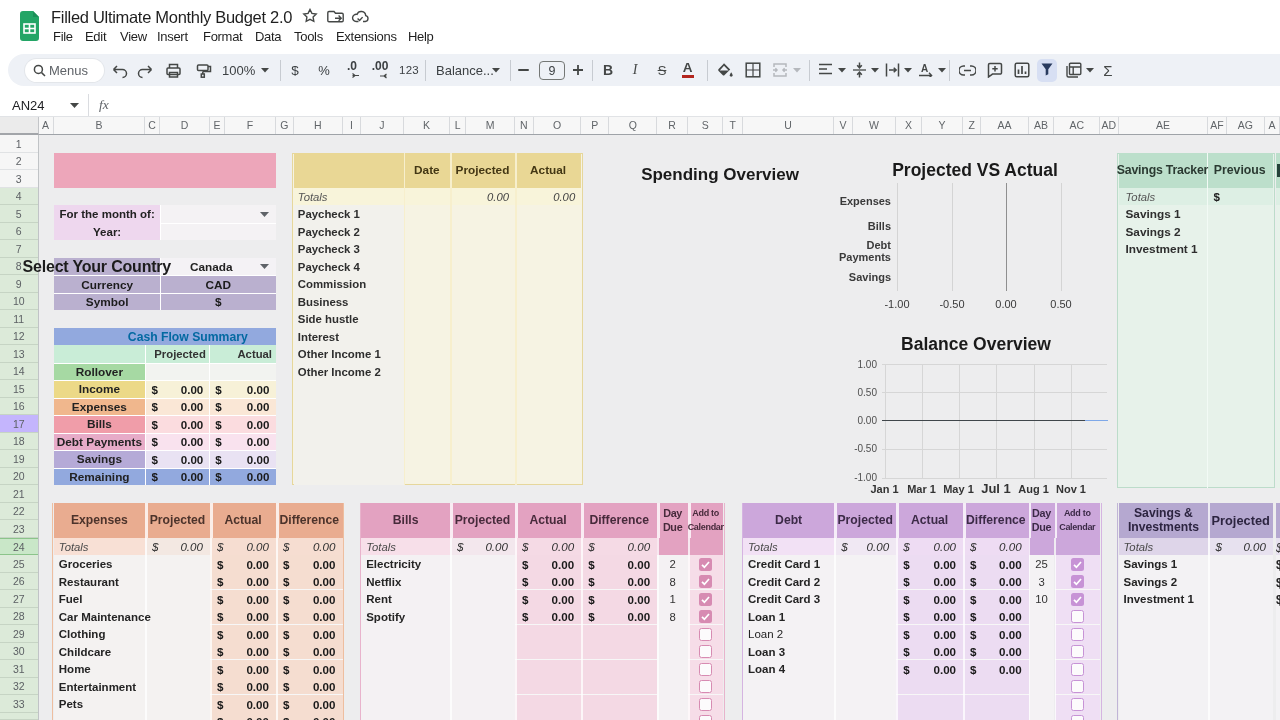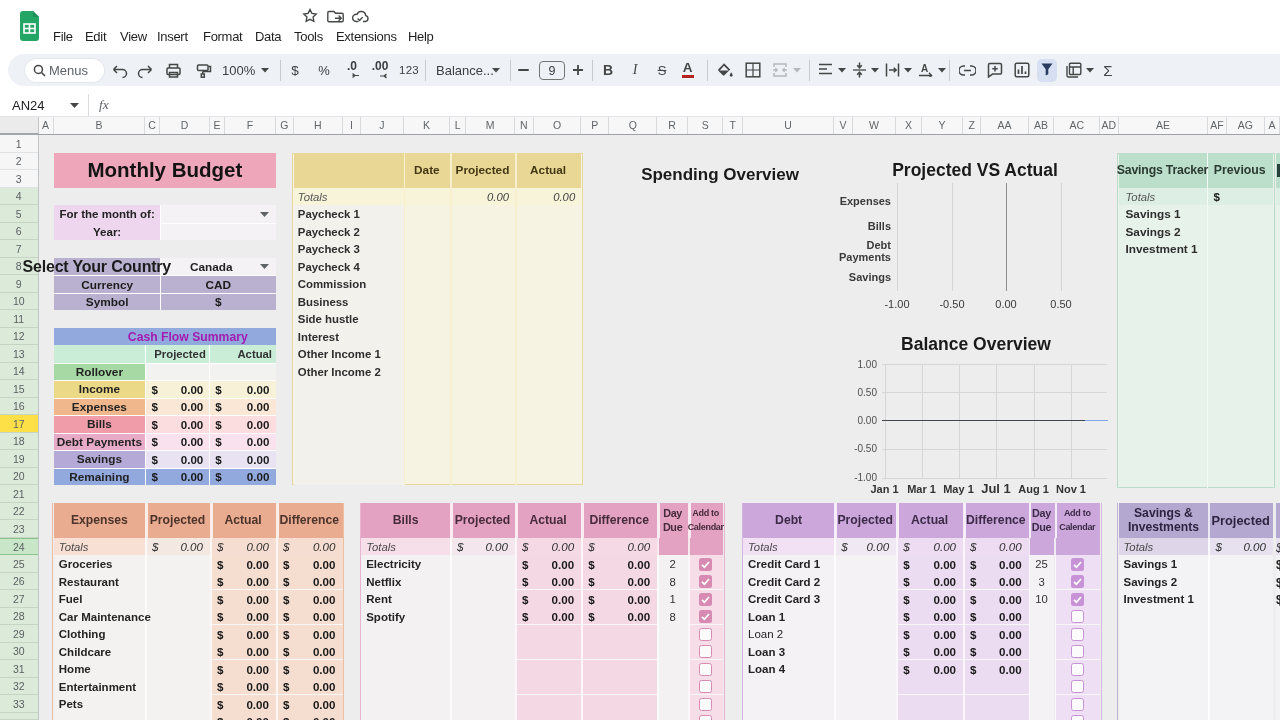--- a/index.html
+++ b/index.html
@@ -13,20 +13,21 @@
 <div style="left:0.0px;top:0.0px;width:1280.0px;height:117.0px;background:#ffffff;"></div>
 <div style="left:20px;top:11px;width:19px;height:30px;">
 <svg width="19" height="30" viewBox="0 0 19 30">
 <path d="M2 0 H13 L19 6 V27 a3 3 0 0 1 -3 3 H3 a3 3 0 0 1 -3 -3 V3 a3 3 0 0 1 3 -3 Z" fill="#23a566"></path>
 <path d="M13 0 L19 6 H13 Z" fill="#1c8f59"></path>
 <rect x="4" y="13" width="11" height="9" fill="none" stroke="#fff" stroke-width="1.6"></rect>
 <line x1="4" y1="17.5" x2="15" y2="17.5" stroke="#fff" stroke-width="1.6"></line>
 <line x1="9.5" y1="13" x2="9.5" y2="22" stroke="#fff" stroke-width="1.6"></line>
 </svg>
     </div>
+<div style="left:51.0px;top:6.0px;width:400.0px;height:22.0px;font-size:16.5px;letter-spacing:-0.3px;color:#1f1f1f;display:flex;align-items:center;">Filled Ultimate Monthly Budget 2.0</div>
 <div style="left:302px;top:8px;width:70px;height:17px;">
 <svg width="70" height="17" viewBox="0 0 70 17" fill="none" stroke="#444746" stroke-width="1.4">
 <path d="M8 1.5 l1.9 3.9 4.3.6 -3.1 3 .7 4.3 -3.8-2 -3.8 2 .7-4.3 -3.1-3 4.3-.6 Z"></path>
 <path d="M27 3.5 h5 l1.5 1.8 h6.5 a1.2 1.2 0 0 1 1.2 1.2 v6 a1.2 1.2 0 0 1 -1.2 1.2 h-13 a1.2 1.2 0 0 1 -1.2 -1.2 v-7.8 a1.2 1.2 0 0 1 1.2-1.2 Z"></path>
 <path d="M33 10.2 h6 M36.6 7.6 l2.6 2.6 -2.6 2.6"></path>
 <path d="M56.5 13.5 h-2.3 a3.6 3.6 0 1 1 .8-7.1 a4.5 4.5 0 0 1 8.7 1.2 a3 3 0 0 1 -.4 5.9 h-2.3"></path>
 <path d="M55.6 10.5 l2 2 3-3.4"></path>
 </svg>
     </div>
 <div style="left:53.0px;top:28.0px;width:19.0px;height:17.0px;font-size:13px;letter-spacing:-0.3px;color:#1f1f1f;display:flex;align-items:center;">File</div>
@@ -259,40 +260,39 @@
 <div style="left:0.0px;top:240.4px;width:37.5px;height:17.5px;background:#dcead9;border-bottom:1px solid #c6d4c4;color:#5c6064;font-size:10.5px;display:flex;align-items:center;justify-content:center;">7</div>
 <div style="left:0.0px;top:257.9px;width:37.5px;height:17.5px;background:#dcead9;border-bottom:1px solid #c6d4c4;color:#5c6064;font-size:10.5px;display:flex;align-items:center;justify-content:center;">8</div>
 <div style="left:0.0px;top:275.4px;width:37.5px;height:17.5px;background:#dcead9;border-bottom:1px solid #c6d4c4;color:#5c6064;font-size:10.5px;display:flex;align-items:center;justify-content:center;">9</div>
 <div style="left:0.0px;top:292.9px;width:37.5px;height:17.5px;background:#dcead9;border-bottom:1px solid #c6d4c4;color:#5c6064;font-size:10.5px;display:flex;align-items:center;justify-content:center;">10</div>
 <div style="left:0.0px;top:310.4px;width:37.5px;height:17.5px;background:#dcead9;border-bottom:1px solid #c6d4c4;color:#5c6064;font-size:10.5px;display:flex;align-items:center;justify-content:center;">11</div>
 <div style="left:0.0px;top:327.9px;width:37.5px;height:17.5px;background:#dcead9;border-bottom:1px solid #c6d4c4;color:#5c6064;font-size:10.5px;display:flex;align-items:center;justify-content:center;">12</div>
 <div style="left:0.0px;top:345.4px;width:37.5px;height:17.5px;background:#dcead9;border-bottom:1px solid #c6d4c4;color:#5c6064;font-size:10.5px;display:flex;align-items:center;justify-content:center;">13</div>
 <div style="left:0.0px;top:362.9px;width:37.5px;height:17.5px;background:#dcead9;border-bottom:1px solid #c6d4c4;color:#5c6064;font-size:10.5px;display:flex;align-items:center;justify-content:center;">14</div>
 <div style="left:0.0px;top:380.4px;width:37.5px;height:17.5px;background:#dcead9;border-bottom:1px solid #c6d4c4;color:#5c6064;font-size:10.5px;display:flex;align-items:center;justify-content:center;">15</div>
 <div style="left:0.0px;top:397.9px;width:37.5px;height:17.5px;background:#dcead9;border-bottom:1px solid #c6d4c4;color:#5c6064;font-size:10.5px;display:flex;align-items:center;justify-content:center;">16</div>
-<div style="left:0.0px;top:415.4px;width:37.5px;height:17.5px;background:#fde047;border-bottom:1px solid #c6d4c4;color:#5c6064;font-size:10.5px;display:flex;align-items:center;justify-content:center;">17</div>
+<div style="left:0.0px;top:415.4px;width:37.5px;height:17.5px;background:#c4b5fd;border-bottom:1px solid #c6d4c4;color:#5c6064;font-size:10.5px;display:flex;align-items:center;justify-content:center;">17</div>
 <div style="left:0.0px;top:432.9px;width:37.5px;height:17.5px;background:#dcead9;border-bottom:1px solid #c6d4c4;color:#5c6064;font-size:10.5px;display:flex;align-items:center;justify-content:center;">18</div>
 <div style="left:0.0px;top:450.4px;width:37.5px;height:17.5px;background:#dcead9;border-bottom:1px solid #c6d4c4;color:#5c6064;font-size:10.5px;display:flex;align-items:center;justify-content:center;">19</div>
 <div style="left:0.0px;top:467.9px;width:37.5px;height:17.5px;background:#dcead9;border-bottom:1px solid #c6d4c4;color:#5c6064;font-size:10.5px;display:flex;align-items:center;justify-content:center;">20</div>
 <div style="left:0.0px;top:485.4px;width:37.5px;height:17.5px;background:#dcead9;border-bottom:1px solid #c6d4c4;color:#5c6064;font-size:10.5px;display:flex;align-items:center;justify-content:center;">21</div>
 <div style="left:0.0px;top:502.9px;width:37.5px;height:17.5px;background:#dcead9;border-bottom:1px solid #c6d4c4;color:#5c6064;font-size:10.5px;display:flex;align-items:center;justify-content:center;">22</div>
 <div style="left:0.0px;top:520.4px;width:37.5px;height:17.5px;background:#dcead9;border-bottom:1px solid #c6d4c4;color:#5c6064;font-size:10.5px;display:flex;align-items:center;justify-content:center;">23</div>
 <div style="left:0.0px;top:537.9px;width:37.5px;height:17.5px;background:#c9e7c8;border-bottom:1px solid #c6d4c4;border-top:1px solid #8bc48a;border-bottom:1px solid #8bc48a;color:#5c6064;font-size:10.5px;display:flex;align-items:center;justify-content:center;">24</div>
 <div style="left:0.0px;top:555.4px;width:37.5px;height:17.5px;background:#dcead9;border-bottom:1px solid #c6d4c4;color:#5c6064;font-size:10.5px;display:flex;align-items:center;justify-content:center;">25</div>
 <div style="left:0.0px;top:572.9px;width:37.5px;height:17.5px;background:#dcead9;border-bottom:1px solid #c6d4c4;color:#5c6064;font-size:10.5px;display:flex;align-items:center;justify-content:center;">26</div>
 <div style="left:0.0px;top:590.4px;width:37.5px;height:17.5px;background:#dcead9;border-bottom:1px solid #c6d4c4;color:#5c6064;font-size:10.5px;display:flex;align-items:center;justify-content:center;">27</div>
 <div style="left:0.0px;top:607.9px;width:37.5px;height:17.5px;background:#dcead9;border-bottom:1px solid #c6d4c4;color:#5c6064;font-size:10.5px;display:flex;align-items:center;justify-content:center;">28</div>
 <div style="left:0.0px;top:625.4px;width:37.5px;height:17.5px;background:#dcead9;border-bottom:1px solid #c6d4c4;color:#5c6064;font-size:10.5px;display:flex;align-items:center;justify-content:center;">29</div>
 <div style="left:0.0px;top:642.9px;width:37.5px;height:17.5px;background:#dcead9;border-bottom:1px solid #c6d4c4;color:#5c6064;font-size:10.5px;display:flex;align-items:center;justify-content:center;">30</div>
 <div style="left:0.0px;top:660.4px;width:37.5px;height:17.5px;background:#dcead9;border-bottom:1px solid #c6d4c4;color:#5c6064;font-size:10.5px;display:flex;align-items:center;justify-content:center;">31</div>
 <div style="left:0.0px;top:677.9px;width:37.5px;height:17.5px;background:#dcead9;border-bottom:1px solid #c6d4c4;color:#5c6064;font-size:10.5px;display:flex;align-items:center;justify-content:center;">32</div>
 <div style="left:0.0px;top:695.4px;width:37.5px;height:17.5px;background:#dcead9;border-bottom:1px solid #c6d4c4;color:#5c6064;font-size:10.5px;display:flex;align-items:center;justify-content:center;">33</div>
 <div style="left:0.0px;top:712.9px;width:37.5px;height:7.1px;background:#dcead9;border-bottom:1px solid #c6d4c4;color:#5c6064;font-size:10.5px;display:flex;align-items:center;justify-content:center;"></div>
 <div style="left:53.8px;top:152.9px;width:222.2px;height:35.0px;background:#eda6ba;"></div>
-<div style="left:53.8px;top:152.9px;width:222.2px;height:35.0px;font-size:20.5px;display:flex;align-items:center;justify-content:center;font-weight:bold;color:#131313;">Monthly Budget</div>
 <div style="left:53.8px;top:205.4px;width:106.7px;height:35.0px;background:#eed7ee;"></div>
 <div style="left:160.4px;top:205.4px;width:115.6px;height:35.0px;background:#f4f2f4;border-left:1.5px solid #fff;"></div>
 <div style="left:160.4px;top:222.9px;width:115.6px;height:0.0px;border-top:1.5px solid #fff;"></div>
 <div style="left:53.8px;top:205.4px;width:106.7px;height:17.5px;font-size:11.5px;display:flex;align-items:center;justify-content:center;font-weight:bold;color:#222;">For the month of:</div>
 <div style="left:53.8px;top:222.9px;width:106.7px;height:17.5px;font-size:11.5px;display:flex;align-items:center;justify-content:center;font-weight:bold;color:#222;">Year:</div>
 <div style="left:260px;top:212px;width:9px;height:6px;">
       <svg width="9" height="6">
         <path d="M0 0 L4.5 5 L9 0 Z" fill="#5f6368"></path>
       </svg>
     </div>
@@ -304,21 +304,21 @@
 <div style="left:53.8px;top:292.9px;width:106.7px;height:17.5px;font-size:11.8px;display:flex;align-items:center;justify-content:center;font-weight:bold;color:#1c1c1c;border-top:1.5px solid #fff;">Symbol</div>
 <div style="left:160.4px;top:257.9px;width:101.6px;height:17.5px;font-size:11.8px;display:flex;align-items:center;justify-content:center;font-weight:bold;color:#222;">Canada</div>
 <div style="left:160.4px;top:275.4px;width:115.6px;height:17.5px;font-size:11.8px;display:flex;align-items:center;justify-content:center;font-weight:bold;color:#1c1c1c;border-top:1.5px solid #fff;">CAD</div>
 <div style="left:160.4px;top:292.9px;width:115.6px;height:17.5px;font-size:11.8px;display:flex;align-items:center;justify-content:center;font-weight:bold;color:#1c1c1c;border-top:1.5px solid #fff;">$</div>
 <div style="left:260px;top:264px;width:9px;height:6px;">
       <svg width="9" height="6">
         <path d="M0 0 L4.5 5 L9 0 Z" fill="#5f6368"></path>
       </svg>
     </div>
 <div style="left:53.8px;top:327.9px;width:222.2px;height:17.5px;background:#92a9de;"></div>
-<div style="left:53.8px;top:327.9px;width:268px;height:17.5px;font-size:12.2px;display:flex;align-items:center;justify-content:center;font-weight:bold;color:#a21caf;">Cash Flow Summary</div>
+<div style="left:53.8px;top:327.9px;width:268px;height:17.5px;font-size:12.2px;display:flex;align-items:center;justify-content:center;font-weight:bold;color:#0369a1;">Cash Flow Summary</div>
 <div style="left:53.8px;top:345.4px;width:222.2px;height:17.5px;background:#c9edd7;"></div>
 <div style="left:145.0px;top:345.4px;width:63.8px;height:17.5px;border-left:1.5px solid #fff;display:flex;align-items:center;justify-content:flex-end;padding-right:3px;font-size:11.3px;font-weight:bold;color:#333;">Projected</div>
 <div style="left:208.8px;top:345.4px;width:67.2px;height:17.5px;border-left:1.5px solid #fff;display:flex;align-items:center;justify-content:flex-end;padding-right:4px;font-size:11.3px;font-weight:bold;color:#333;">Actual</div>
 <div style="left:53.8px;top:362.9px;width:91.2px;height:17.5px;background:#a6d9a3;border-top:1.5px solid #fff;"></div>
 <div style="left:53.8px;top:362.9px;width:91.2px;height:17.5px;font-size:11.8px;display:flex;align-items:center;justify-content:center;font-weight:bold;color:#222;">Rollover</div>
 <div style="left:145.0px;top:362.9px;width:63.8px;height:17.5px;background:#f2f3f0;border-top:1.5px solid #fff;border-left:1.5px solid #fff;"></div>
 <div style="left:208.8px;top:362.9px;width:67.2px;height:17.5px;background:#f2f3f0;border-top:1.5px solid #fff;border-left:1.5px solid #fff;"></div>
 <div style="left:53.8px;top:380.4px;width:91.2px;height:17.5px;background:#ecd987;border-top:1.5px solid #fff;"></div>
 <div style="left:53.8px;top:380.4px;width:91.2px;height:17.5px;font-size:11.8px;display:flex;align-items:center;justify-content:center;font-weight:bold;color:#222;">Income</div>
 <div style="left:145.0px;top:380.4px;width:63.8px;height:17.5px;background:#f7f1d8;border-top:1.5px solid #fff;border-left:1.5px solid #fff;"></div>

